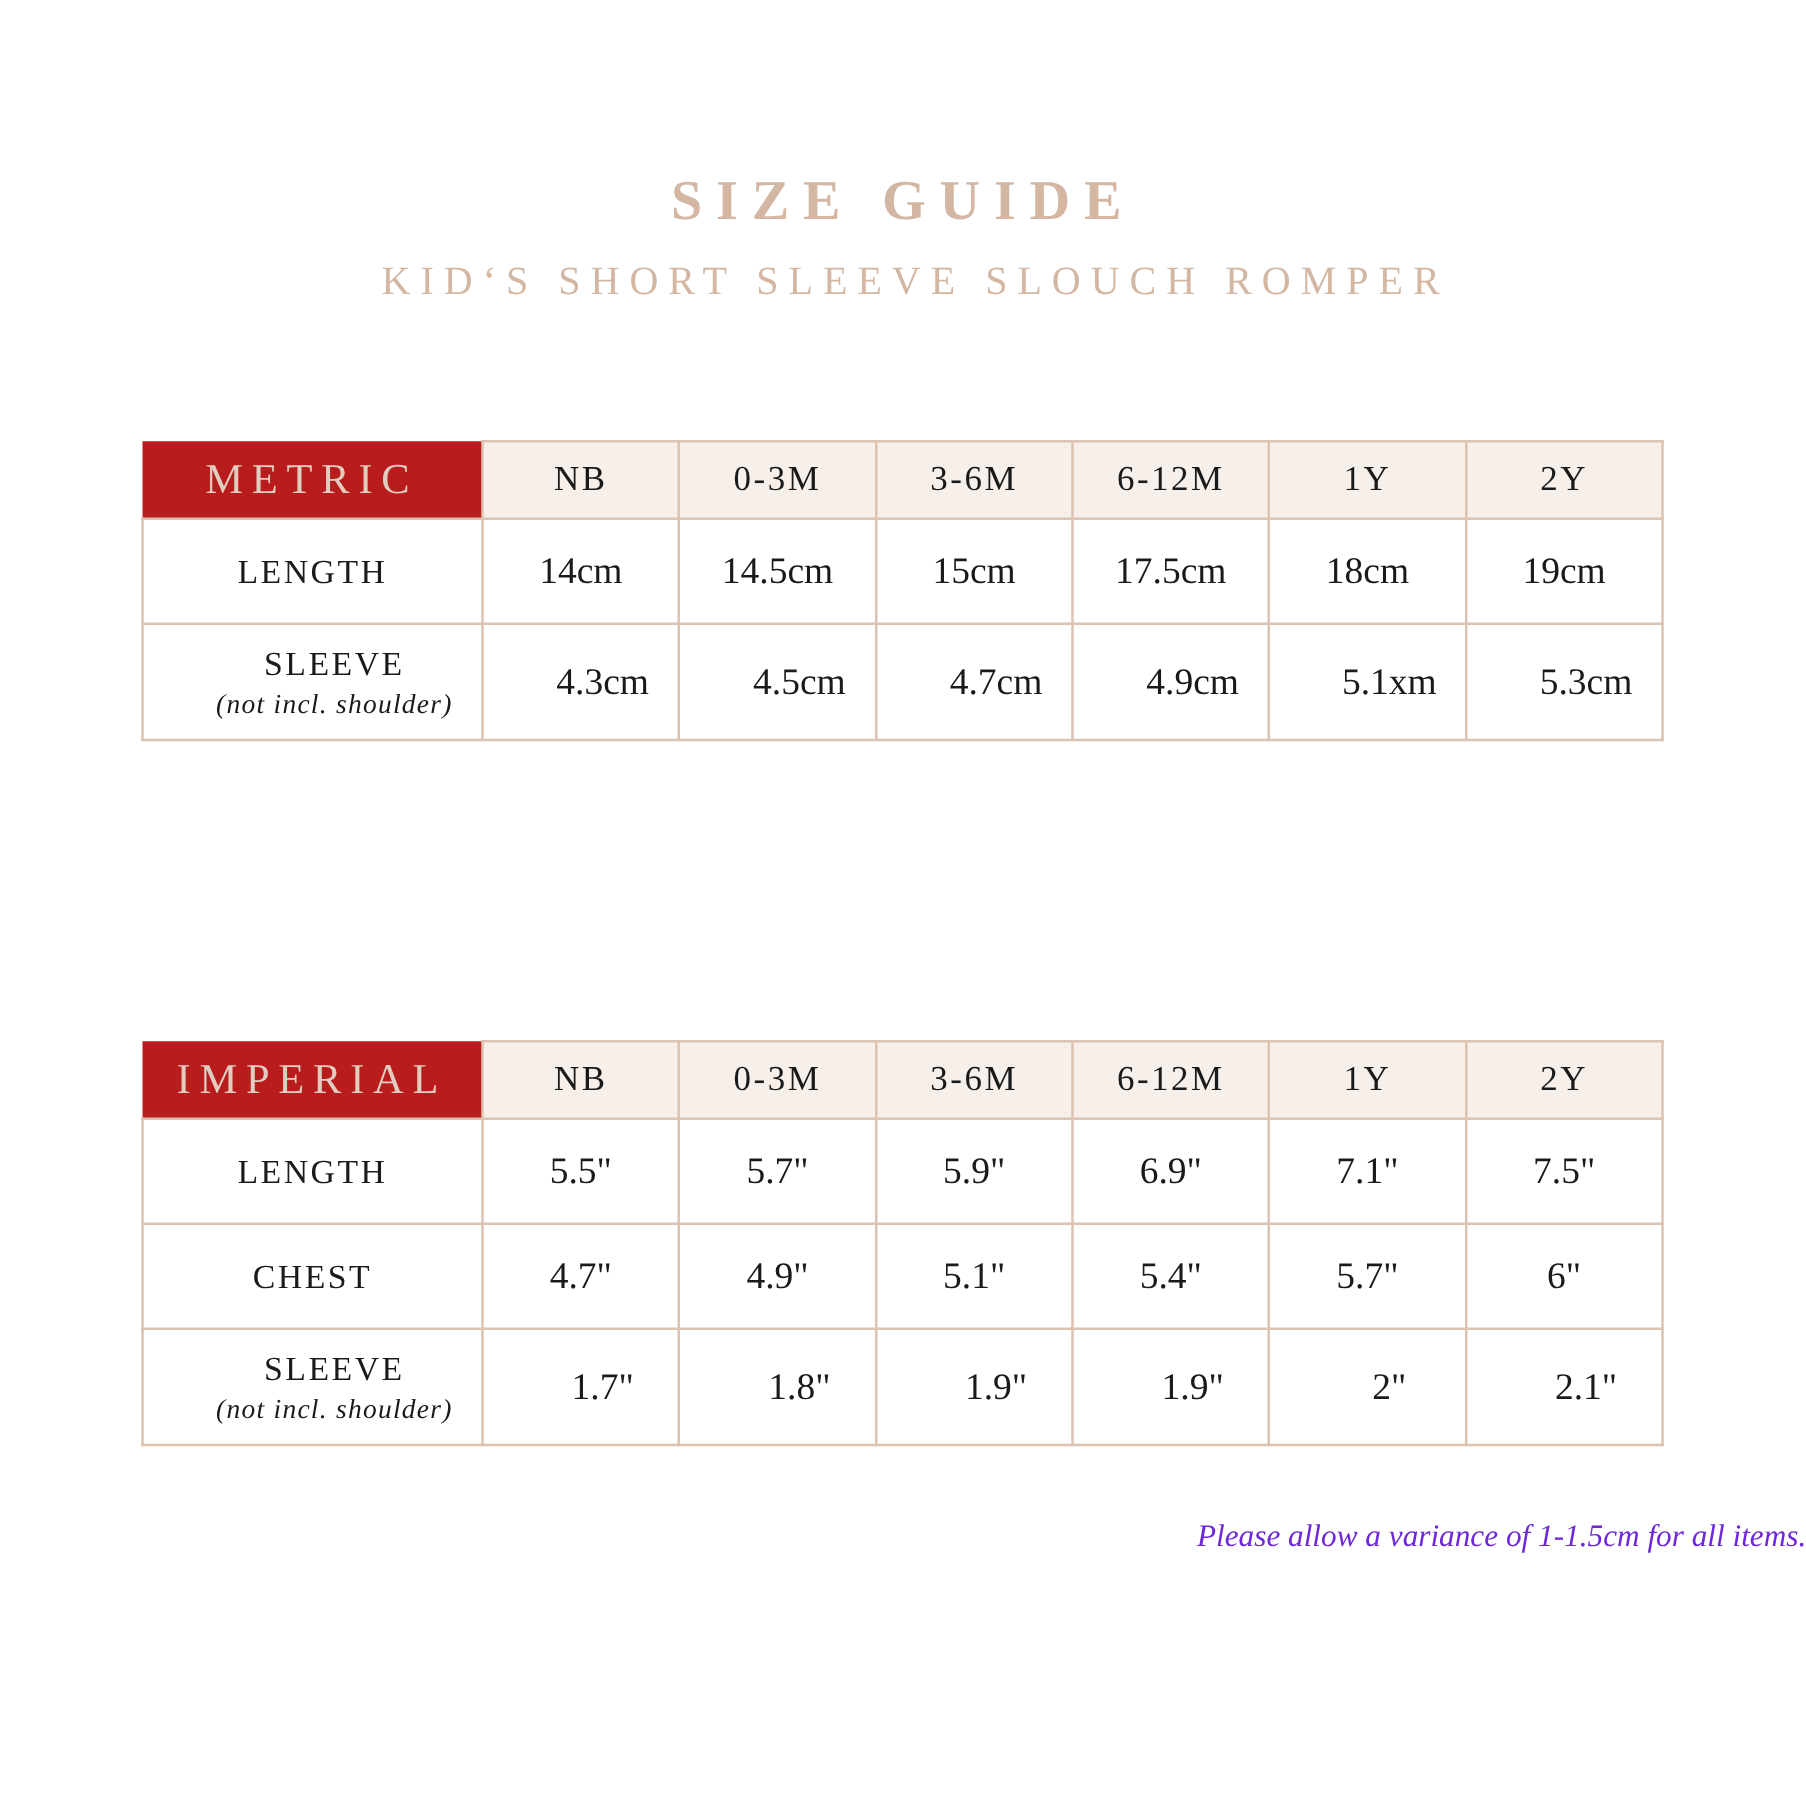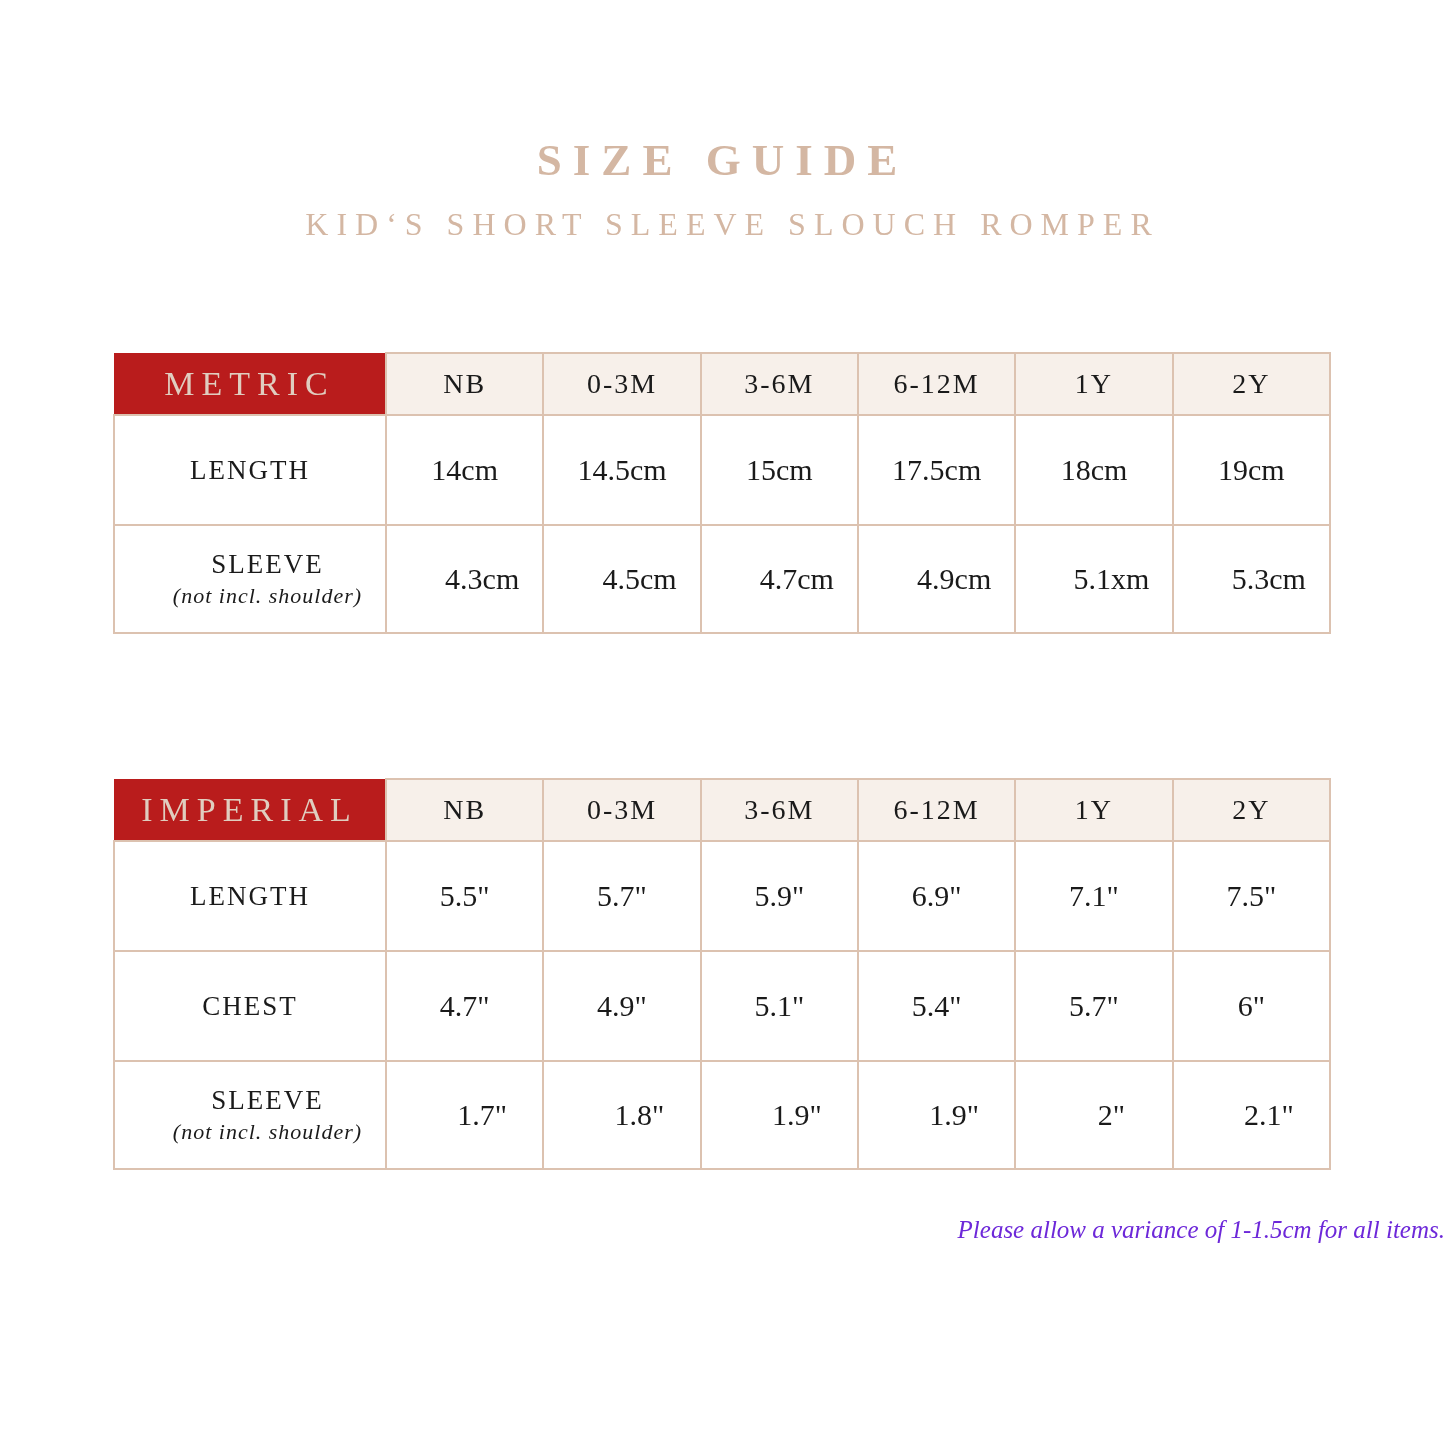--- a/index.html
+++ b/index.html
@@ -36,27 +36,27 @@
     padding-left: 20px;
   }
 
   table.size-table {
     position: absolute; left: 113px;
     width: 1218px;
     border-collapse: collapse;
     table-layout: fixed;
   }
   #metric-table { top: 352px; }
-  #imperial-table { top: 778px; }
+  #imperial-table { top: 832px; }
 
   td { padding: 0; text-align: center; vertical-align: middle; }
 
   .head-row td { height: 62px; }
-  .data-row td { height: 110px; }
-  .sleeve-row td { height: 108px; padding-left: 35px; }
+  .data-row td { height: 84px; }
+  .sleeve-row td { height: 93px; padding-left: 35px; }
 
   .corner-cell { border: none; background: #b91c1c; }
   .section-label {
     font-size: 34px;
     letter-spacing: 7px;
     color: var(--section-label);
   }
 
   .head-cell {
     border: 2px solid var(--table-border);

